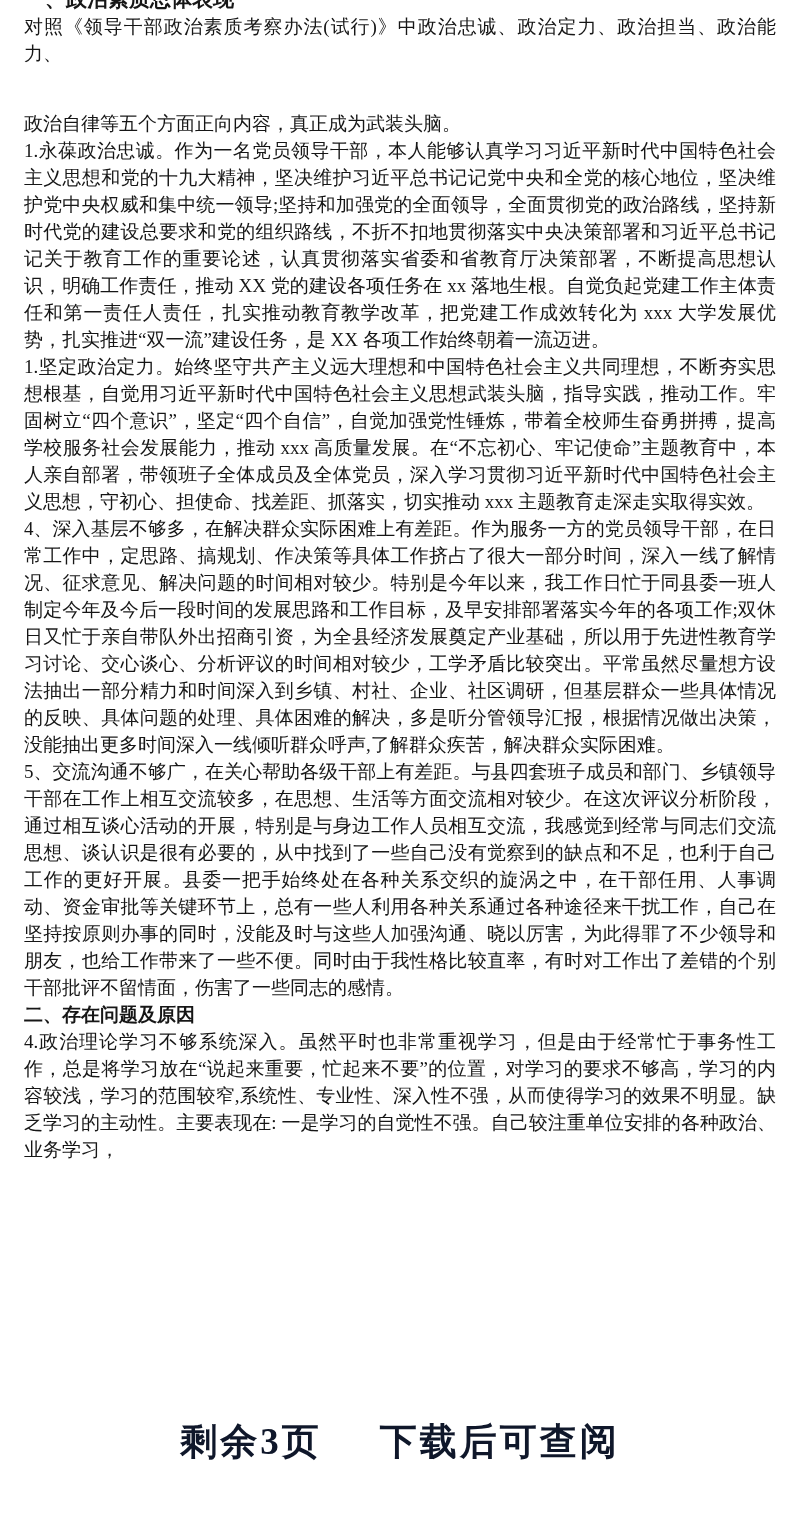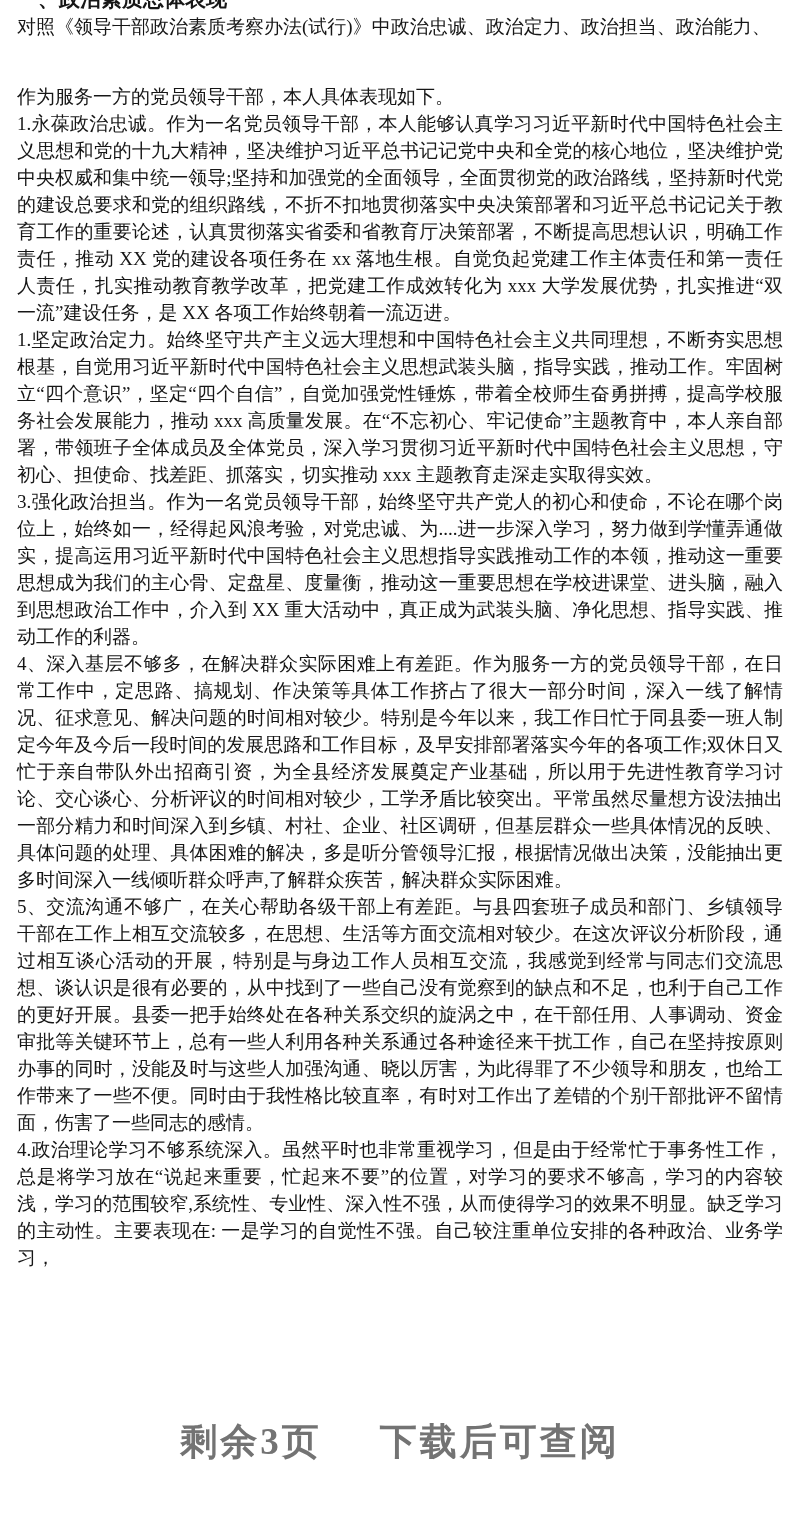--- a/index.html
+++ b/index.html
@@ -7,21 +7,21 @@
   body {
     width: 800px;
     height: 1527px;
     background: #ffffff;
     color: #161616;
     font-family: "Liberation Serif", "DejaVu Serif", serif;
     overflow: hidden;
     position: relative;
   }
   .doc {
-    padding: 0 17px;
+    padding: 0 24px;
   }
   
   .clip-wrap {
     height: 13px;
     overflow: hidden;
   }
   .clip-wrap .clipped-heading {
     font-weight: bold;
     font-size: 21px;
     line-height: 30px;
@@ -43,21 +43,21 @@
   }
   .footer {
     position: absolute;
     left: 0;
     right: 0;
     top: 1418px;
     text-align: center;
     font-weight: bold;
     font-size: 37px;
     line-height: 48px;
-    color: #737373;
+    color: #0f172a;
     letter-spacing: 3px;
     white-space: nowrap;
   }
   .footer .sep {
     display: inline-block;
     width: 58px;
   }
 </style>
 </head>
 <body>
@@ -65,32 +65,32 @@
 <div class="doc">
 
   <div class="clip-wrap">
     <div class="clipped-heading">一、政治素质总体表现</div>
   </div>
 
   <p class="block">对照《领导干部政治素质考察办法(试行)》中政治忠诚、政治定力、政治担当、政治能力、</p>
 
   <div class="page-gap"></div>
 
-  <p class="block">作为服务一方的党员领导干部，本人具体表现如下。</p>
+  <p class="block">政治自律等五个方面正向内容，真正成为武装头脑。</p>
 
   <p class="block">1.永葆政治忠诚。作为一名党员领导干部，本人能够认真学习习近平新时代中国特色社会主义思想和党的十九大精神，坚决维护习近平总书记记党中央和全党的核心地位，坚决维护党中央权威和集中统一领导;坚持和加强党的全面领导，全面贯彻党的政治路线，坚持新时代党的建设总要求和党的组织路线，不折不扣地贯彻落实中央决策部署和习近平总书记记关于教育工作的重要论述，认真贯彻落实省委和省教育厅决策部署，不断提高思想认识，明确工作责任，推动 XX 党的建设各项任务在 xx 落地生根。自觉负起党建工作主体责任和第一责任人责任，扎实推动教育教学改革，把党建工作成效转化为 xxx 大学发展优势，扎实推进“双一流”建设任务，是 XX 各项工作始终朝着一流迈进。</p>
 
   <p class="block">1.坚定政治定力。始终坚守共产主义远大理想和中国特色社会主义共同理想，不断夯实思想根基，自觉用习近平新时代中国特色社会主义思想武装头脑，指导实践，推动工作。牢固树立“四个意识”，坚定“四个自信”，自觉加强党性锤炼，带着全校师生奋勇拼搏，提高学校服务社会发展能力，推动 xxx 高质量发展。在“不忘初心、牢记使命”主题教育中，本人亲自部署，带领班子全体成员及全体党员，深入学习贯彻习近平新时代中国特色社会主义思想，守初心、担使命、找差距、抓落实，切实推动 xxx 主题教育走深走实取得实效。</p>
 
-  <p class="block">3.强化政治担当。作为一名党员领导干部，始终坚守共产党人的初心和使命，不论在哪个岗位上，始终如一，经得起风浪考验，对党忠诚、为....进一步深入学习，努力做到学懂弄通做实，提高运用习近平新时代中国特色社会主义思想指导实践推动工作的本领，推动这一重要思想成为我们的主心骨、定盘星、度量衡，推动这一重要思想在学校进课堂、进头脑，融入到思想政治工作中，介入到 XX 重大活动中，真正成为武装头脑、净化思想、指导实践、推动工作的利器。</p>
 
   <p class="block">4、深入基层不够多，在解决群众实际困难上有差距。作为服务一方的党员领导干部，在日常工作中，定思路、搞规划、作决策等具体工作挤占了很大一部分时间，深入一线了解情况、征求意见、解决问题的时间相对较少。特别是今年以来，我工作日忙于同县委一班人制定今年及今后一段时间的发展思路和工作目标，及早安排部署落实今年的各项工作;双休日又忙于亲自带队外出招商引资，为全县经济发展奠定产业基础，所以用于先进性教育学习讨论、交心谈心、分析评议的时间相对较少，工学矛盾比较突出。平常虽然尽量想方设法抽出一部分精力和时间深入到乡镇、村社、企业、社区调研，但基层群众一些具体情况的反映、具体问题的处理、具体困难的解决，多是听分管领导汇报，根据情况做出决策，没能抽出更多时间深入一线倾听群众呼声,了解群众疾苦，解决群众实际困难。</p>
 
   <p class="block">5、交流沟通不够广，在关心帮助各级干部上有差距。与县四套班子成员和部门、乡镇领导干部在工作上相互交流较多，在思想、生活等方面交流相对较少。在这次评议分析阶段，通过相互谈心活动的开展，特别是与身边工作人员相互交流，我感觉到经常与同志们交流思想、谈认识是很有必要的，从中找到了一些自己没有觉察到的缺点和不足，也利于自己工作的更好开展。县委一把手始终处在各种关系交织的旋涡之中，在干部任用、人事调动、资金审批等关键环节上，总有一些人利用各种关系通过各种途径来干扰工作，自己在坚持按原则办事的同时，没能及时与这些人加强沟通、晓以厉害，为此得罪了不少领导和朋友，也给工作带来了一些不便。同时由于我性格比较直率，有时对工作出了差错的个别干部批评不留情面，伤害了一些同志的感情。</p>
 
+  <p class="block h2">二、存在问题及原因</p>
 
   <p class="block">4.政治理论学习不够系统深入。虽然平时也非常重视学习，但是由于经常忙于事务性工作，总是将学习放在“说起来重要，忙起来不要”的位置，对学习的要求不够高，学习的内容较浅，学习的范围较窄,系统性、专业性、深入性不强，从而使得学习的效果不明显。缺乏学习的主动性。主要表现在: 一是学习的自觉性不强。自己较注重单位安排的各种政治、业务学习，</p>
 
 </div>
 
 <div class="footer">
   <span>剩余3页</span><span class="sep"></span><span>下载后可查阅</span>
 </div>
 
 </body></html>

